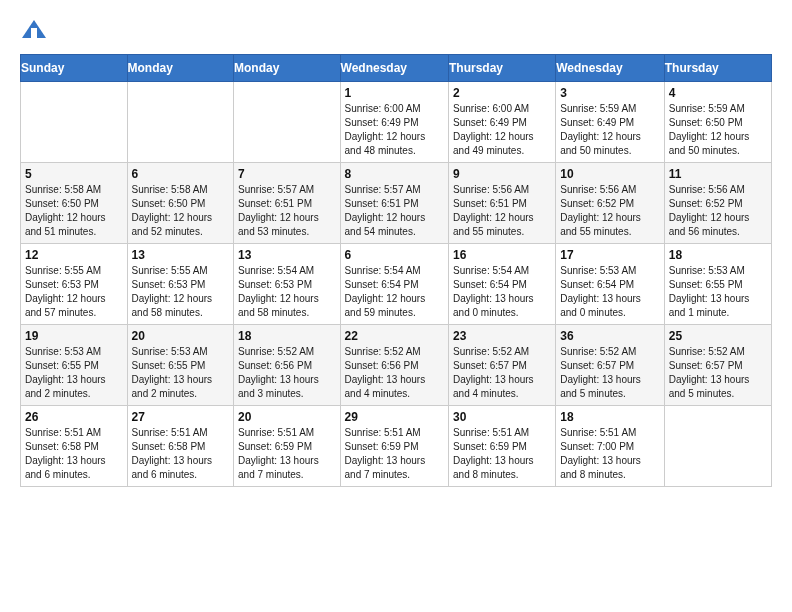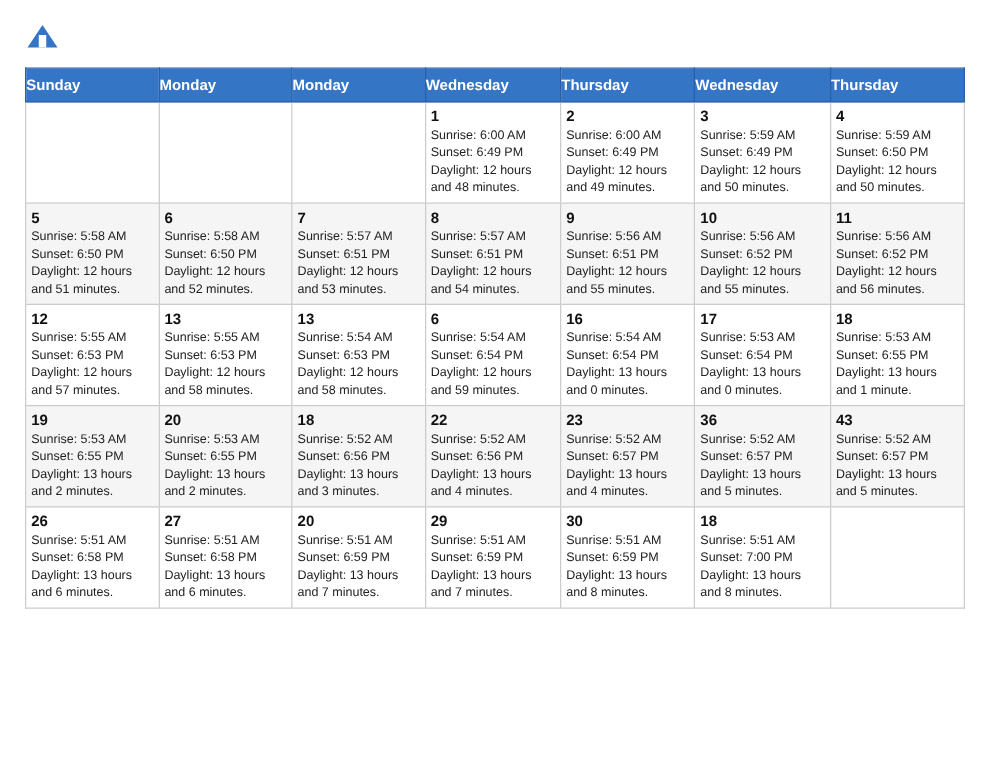--- a/index.html
+++ b/index.html
@@ -289,21 +289,21 @@
 and 4 minutes.</div>
           </td>
           <td>
             <div class="day-number">36</div>
             <div class="day-info" style="white-space: pre-line;">Sunrise: 5:52 AM
 Sunset: 6:57 PM
 Daylight: 13 hours
 and 5 minutes.</div>
           </td>
           <td>
-            <div class="day-number">43</div>
+            <div class="day-number">25</div>
             <div class="day-info" style="white-space: pre-line;">Sunrise: 5:52 AM
 Sunset: 6:57 PM
 Daylight: 13 hours
 and 5 minutes.</div>
           </td>
         </tr>
         <tr>
           <td>
             <div class="day-number">26</div>
             <div class="day-info" style="white-space: pre-line;">Sunrise: 5:51 AM

